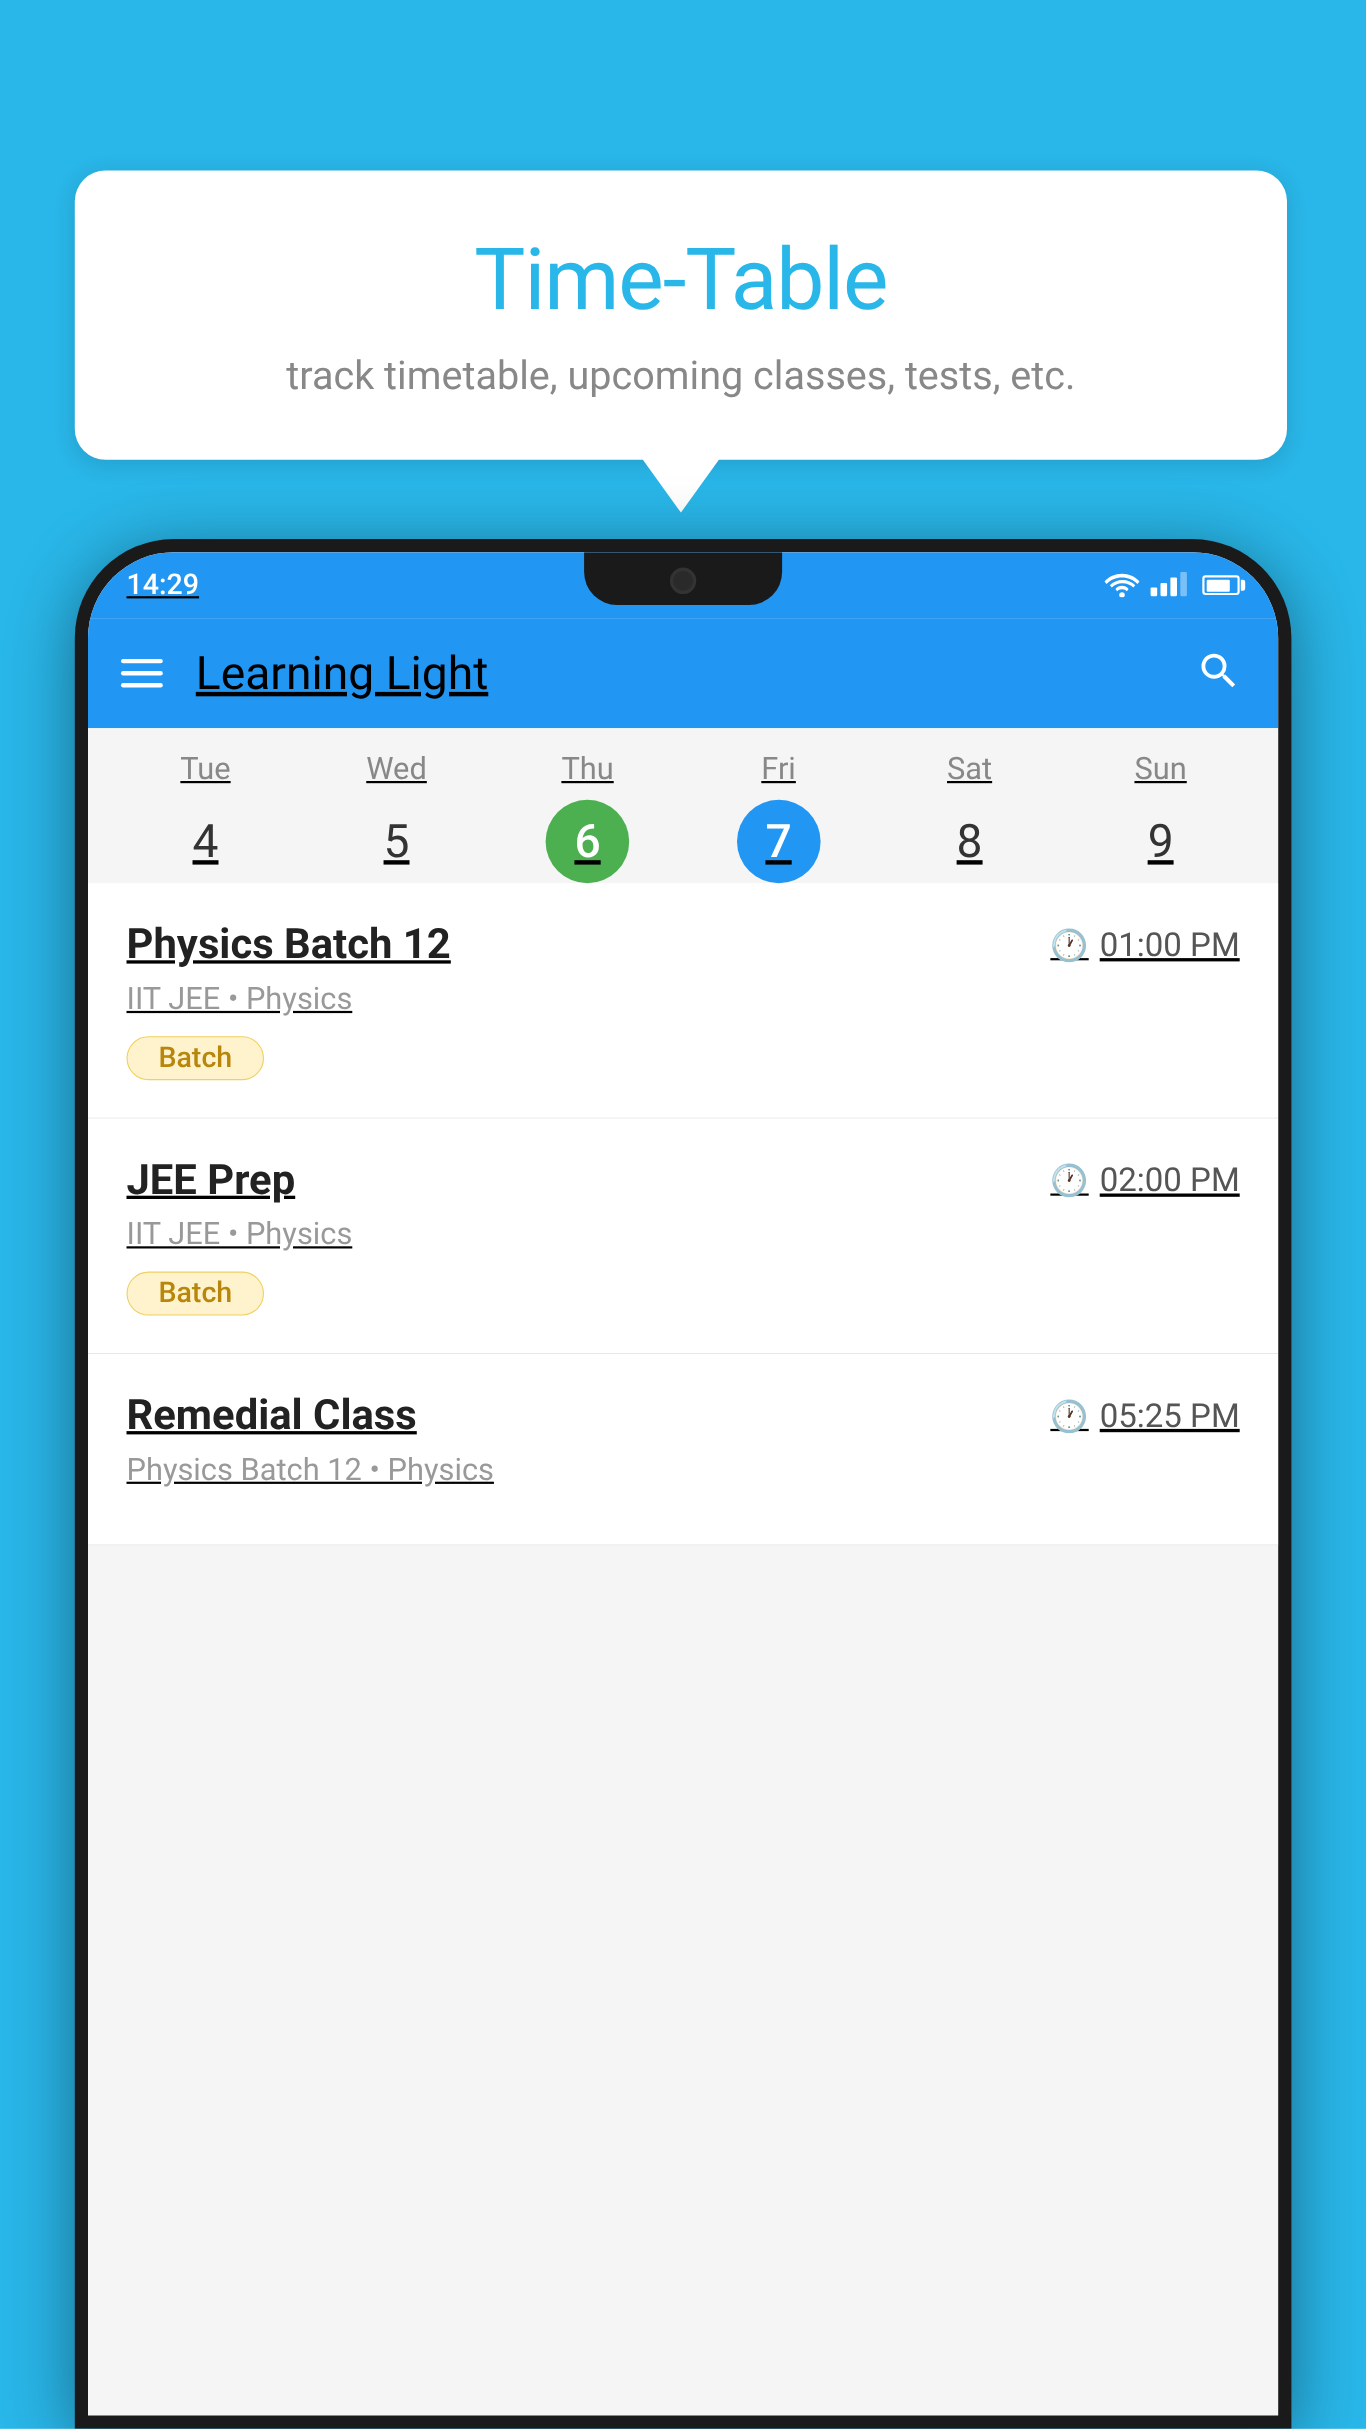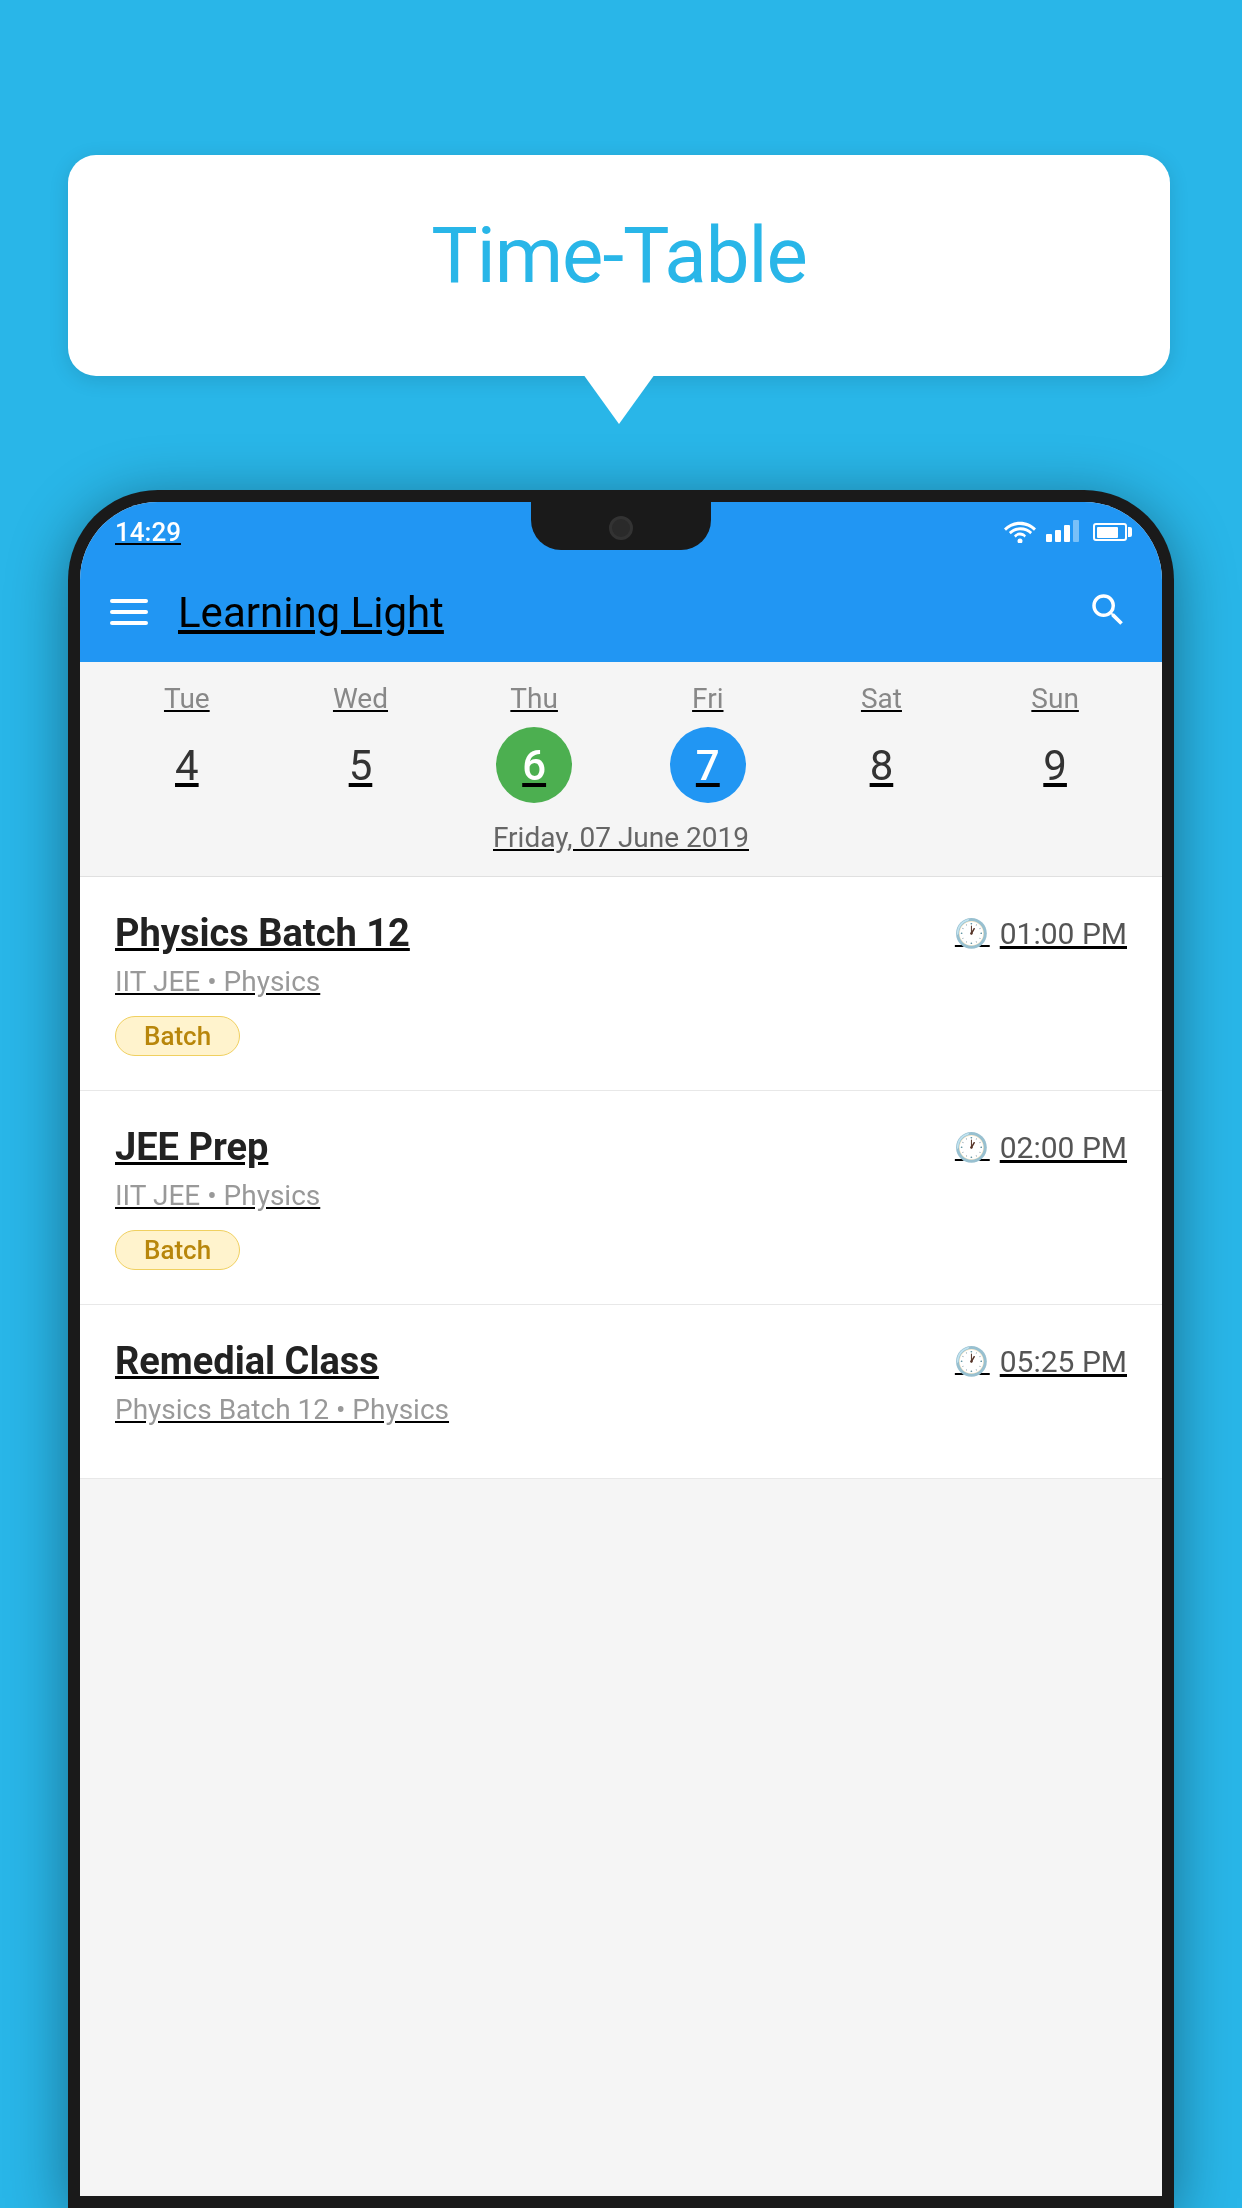--- a/index.html
+++ b/index.html
@@ -324,20 +324,21 @@
       border-radius: 30px;
       font-weight: 500;
     }
   </style>
 </head>
 <body>
 
 <div class="speech-bubble-container">
   <div class="speech-bubble">
     <div class="bubble-title">Time-Table</div>
+    <div class="bubble-subtitle">track timetable, upcoming classes, tests, etc.</div>
   </div>
 </div>
 
 <div class="phone-frame">
   <div class="phone-inner">
 
     <div class="phone-notch">
       <div class="phone-camera"></div>
     </div>
 
@@ -402,21 +403,20 @@
           </div>
           <div class="calendar-day-col">
             <div class="day-label">Sat</div>
             <div class="day-number">8</div>
           </div>
           <div class="calendar-day-col">
             <div class="day-label">Sun</div>
             <div class="day-number">9</div>
           </div>
         </div>
-      <div class="calendar-date-label">Friday, 07 June 2019</div>
     </div>
 
     <div class="schedule-list">
 
     <div class="schedule-item"><div class="schedule-item-header">
             <div class="schedule-item-title">Physics Batch 12</div>
             <div class="schedule-item-time"><span style="font-size:28px;">🕐</span> 01:00 PM</div>
           </div><div class="schedule-item-subtitle">IIT JEE • Physics</div><span class="batch-badge">Batch</span></div>
         <div class="schedule-item"><div class="schedule-item-header">
             <div class="schedule-item-title">JEE Prep</div>

